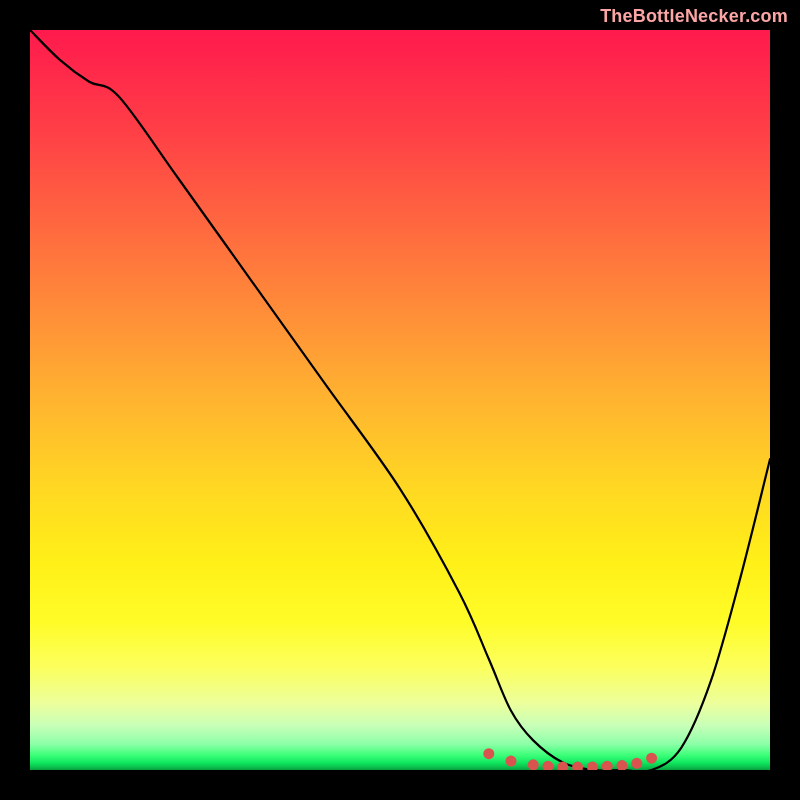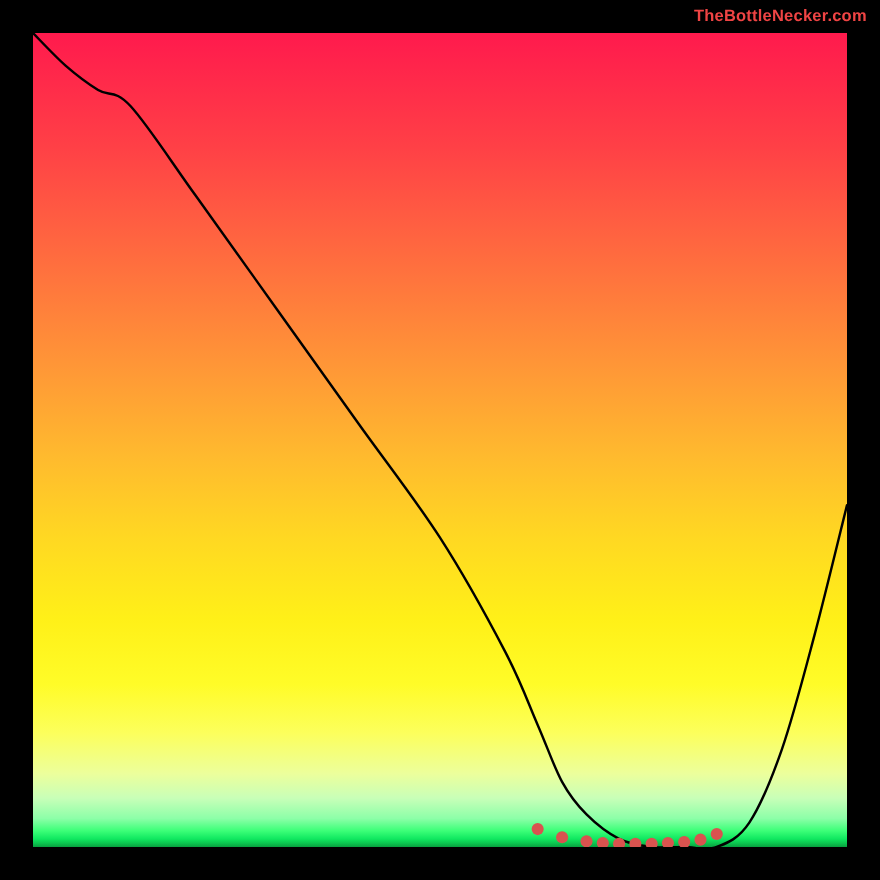--- a/index.html
+++ b/index.html
@@ -42,23 +42,23 @@
       #10e860 99%,
       #0cc850 99.5%,
       #08a040 100%
     );
   }
   .watermark {
     position: absolute;
     top: 6px;
     right: 12px;
     font-family: Arial, Helvetica, sans-serif;
-    font-size: 15px;
+    font-size: 18px;
     font-weight: bold;
-    color: #ef4444;
+    color: #fca5a5;
     letter-spacing: 0.2px;
   }
   .curve-svg {
     position: absolute;
     left: 0;
     top: 0;
     width: 100%;
     height: 100%;
   }
 </style>

